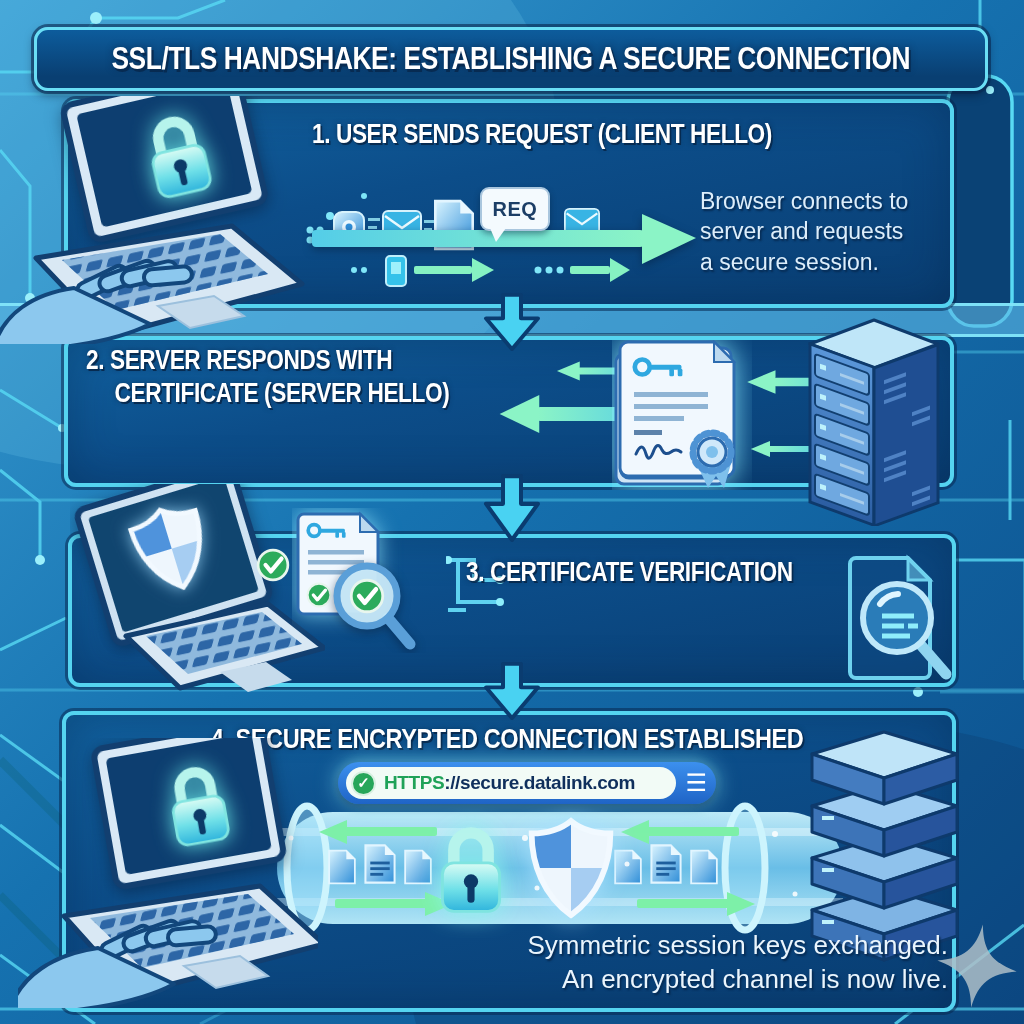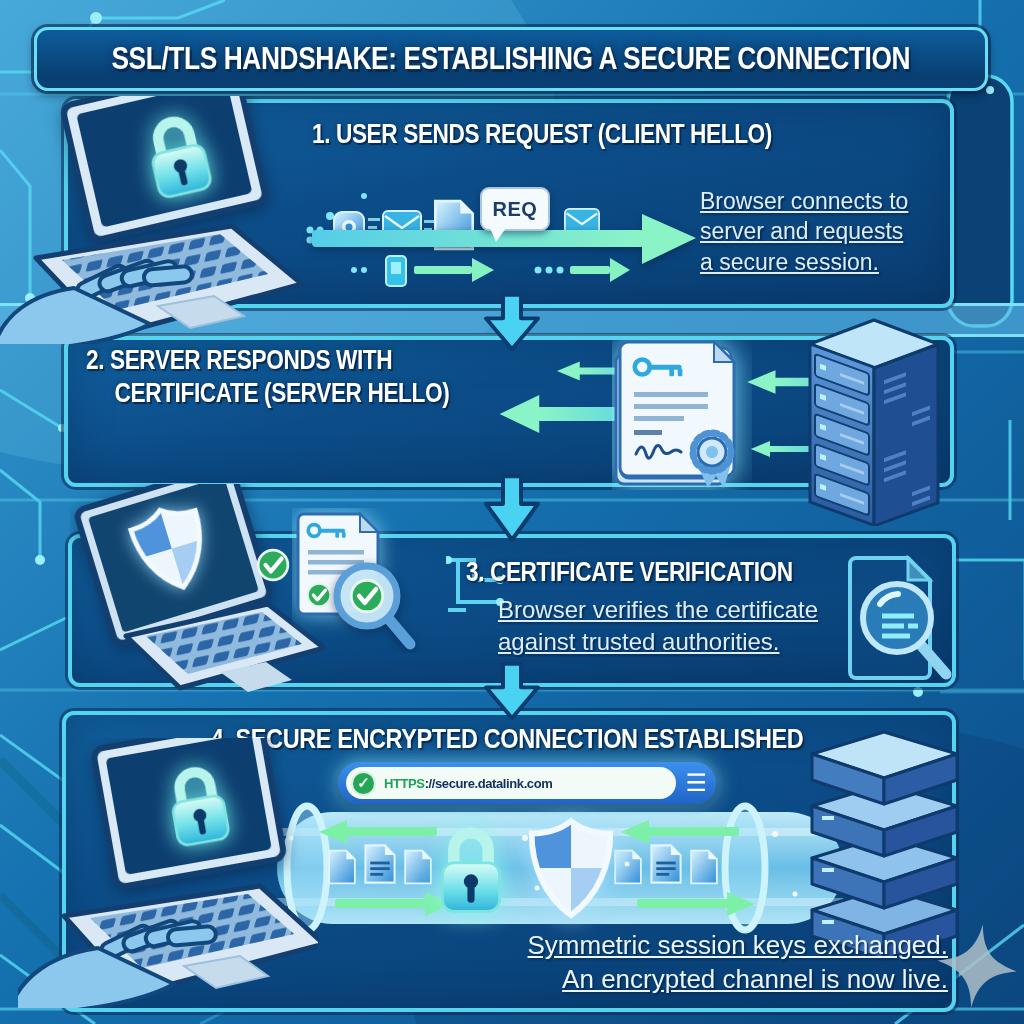--- a/index.html
+++ b/index.html
@@ -30,21 +30,21 @@
   }
   .h-step {
     position:absolute; z-index:6; color:#ffffff; font-weight:bold;
     font-size:27px; letter-spacing:-0.5px; line-height:1.22; white-space:pre-line;
     text-shadow:2px 2px 0 rgba(7,40,75,.9), 0 0 6px rgba(4,30,60,.5);
     transform:scaleX(.84); transform-origin:0 0;
   }
   .h-center { transform-origin:50% 0; text-align:center; }
   .body-text {
     position:absolute; z-index:6; color:#ddeefb; font-size:24px; line-height:1.32;
-    white-space:pre-line; text-shadow:1.5px 1.5px 2px rgba(5,35,70,.85);text-decoration:underline;
+    white-space:pre-line; text-shadow:1.5px 1.5px 2px rgba(5,35,70,.85);
   }
   .hang2 { text-indent:-34px; padding-left:34px; }
 
   
   .gap-band {
     position:absolute; left:0; top:303px; width:1024px; height:28px; z-index:1;
     background:rgba(92,182,226,.6);
     border-top:3px solid rgba(130,230,250,.95); border-bottom:3px solid rgba(130,230,250,.95);
   }
 
@@ -72,21 +72,21 @@
     position:absolute; left:8px; top:5px; width:330px; height:32px;
     background:#f2fbf6; border-radius:16px;
     display:flex; align-items:center; gap:8px; padding-left:5px; box-sizing:border-box;
   }
   .addr-check {
     width:25px; height:25px; border-radius:50%; background:#27a65a;
     border:2px solid #d9f0e2; box-sizing:border-box; flex:0 0 auto;
     display:flex; align-items:center; justify-content:center;
     color:#ffffff; font-size:15px; font-weight:bold;
   }
-  .addr-text { font-size:13px; letter-spacing:-0.4px; white-space:nowrap; font-weight:bold; }
+  .addr-text { font-size:19px; letter-spacing:-0.4px; white-space:nowrap; font-weight:bold; }
   .addr-proto { color:#1fa258; }
   .addr-rest { color:#0f2f5c; }
   .addr-menu {
     position:absolute; right:9px; top:4px; color:#ffffff; font-size:24px; line-height:34px;
   }
 
   .url-glow { filter:drop-shadow(0 0 10px rgba(140,240,255,.6)); }
 </style>
 </head>
 <body>
@@ -395,22 +395,20 @@
       </g>
     </g>
   </svg>
 
   <svg class="abs" style="left:482px;top:474px;z-index:5" width="60" height="68">
     <use href="#downArrowSym" width="60" height="68"></use>
   </svg>
 
   <div class="panel" style="left:68px;top:534px;width:880px;height:145px"></div>
   <div class="h-step" style="left:466px;top:556px">3. CERTIFICATE VERIFICATION</div>
-  <div class="body-text" style="left:498px;top:594px;width:360px">Browser verifies the certificate
-against trusted authorities.</div>
 
   <svg class="abs" style="left:70px;top:484px;z-index:4" width="255" height="215" viewBox="0 0 255 215">
     <g transform="rotate(-17 120 80)" style="filter:drop-shadow(0 4px 8px rgba(4,25,55,.5))">
       <rect x="26" y="-4" width="162" height="140" rx="9" fill="#cfe2f2" stroke="#123f70" stroke-width="6"></rect>
       <rect x="36" y="6" width="142" height="120" rx="4" fill="#10456f"></rect>
       <use href="#shieldSym" x="66" y="14" width="82" height="92" style="filter:drop-shadow(0 0 8px rgba(160,220,255,.8))"></use>
     </g>
     <g>
       <polygon points="56,152 198,120 254,164 110,204" fill="#d9e8f4" stroke="#123f70" stroke-width="5" stroke-linejoin="round"></polygon>
       <polygon points="76,152 192,128 232,160 118,190" fill="#8fb9dd"></polygon>

